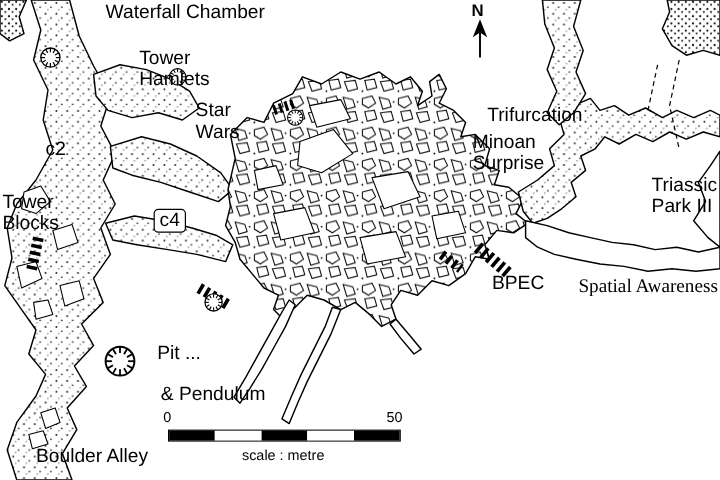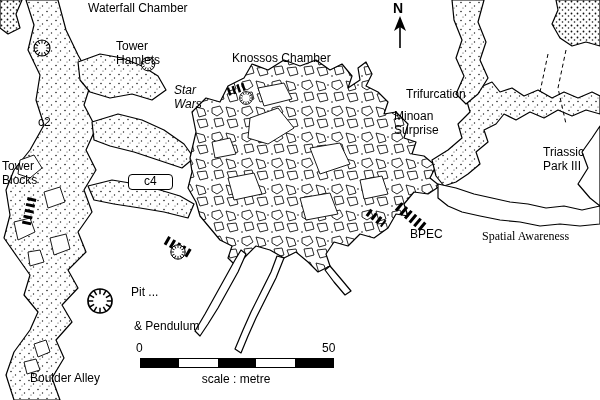--- a/index.html
+++ b/index.html
@@ -6,24 +6,24 @@
   .map {
     position:relative; width:600px; height:400px; background:#ffffff;
     overflow:hidden; font-family:"Liberation Sans", sans-serif; color:#000;
   }
   svg { position:absolute; left:0; top:0; }
   .wall { stroke:#000; stroke-width:1.2; stroke-linejoin:round; }
   .rock { fill:#ffffff; stroke:#000; stroke-width:0.9; stroke-linejoin:round; }
   .dashline { stroke:#000; stroke-width:1; fill:none; stroke-dasharray:4 3; }
   .hachure { stroke:#000; fill:none; }
   .lbl {
-    position:absolute; font-size:12px; line-height:1.15;
+    position:absolute; font-size:16px; line-height:1.15;
     white-space:pre-line; color:#000;
   }
-  .lbl-boxed { border:1px solid #000; border-radius:4px; padding:0 15px; background:#fff; }
+  .lbl-boxed { border:1px solid #000; border-radius:4px; padding:0 4px; background:#fff; }
   .north-label { font-size:14px; font-weight:bold; }
   .map-title {
     position:absolute; left:368px; top:338px; width:196px; text-align:center;
     font-size:15px; font-weight:bold; line-height:1.45; white-space:pre-line;
   }
   .scalebar {
     position:absolute; left:140px; top:358px; width:192px; height:8px;
     border:1px solid #000; display:flex;
   }
   .sb-seg { flex:1; height:100%; }
@@ -139,22 +139,21 @@
 
     <g>
       <line x1="400" y1="48" x2="400" y2="27" stroke="#000" stroke-width="1.6"></line>
       <polygon points="400,16 394,31 400,27 406,31" fill="#000"></polygon>
     </g>
   </svg>
 
   <div class="lbl" style="left:88px;  top:2px;">Waterfall Chamber</div>
   <div class="lbl" style="left:116px; top:40px;">Tower
 Hamlets</div>
-  <div class="lbl" style="left:232px; top:52px;">Knossos Chamber</div>
-  <div class="lbl" style="left:174px; top:84px;font-style:italic;">Star
+  <div class="lbl" style="left:163px; top:84px;">Star
 Wars</div>
   <div class="lbl" style="left:38px;  top:116px;">c2</div>
   <div class="lbl" style="left:406px; top:88px;">Trifurcation</div>
   <div class="lbl" style="left:543px; top:146px;">Triassic
 Park III</div>
   <div class="lbl" style="left:394px; top:110px;">Minoan
 Surprise</div>
   <div class="lbl" style="left:2px;   top:160px;">Tower
 Blocks</div>
   <div class="lbl lbl-boxed" style="left:128px; top:174px;">c4</div>

